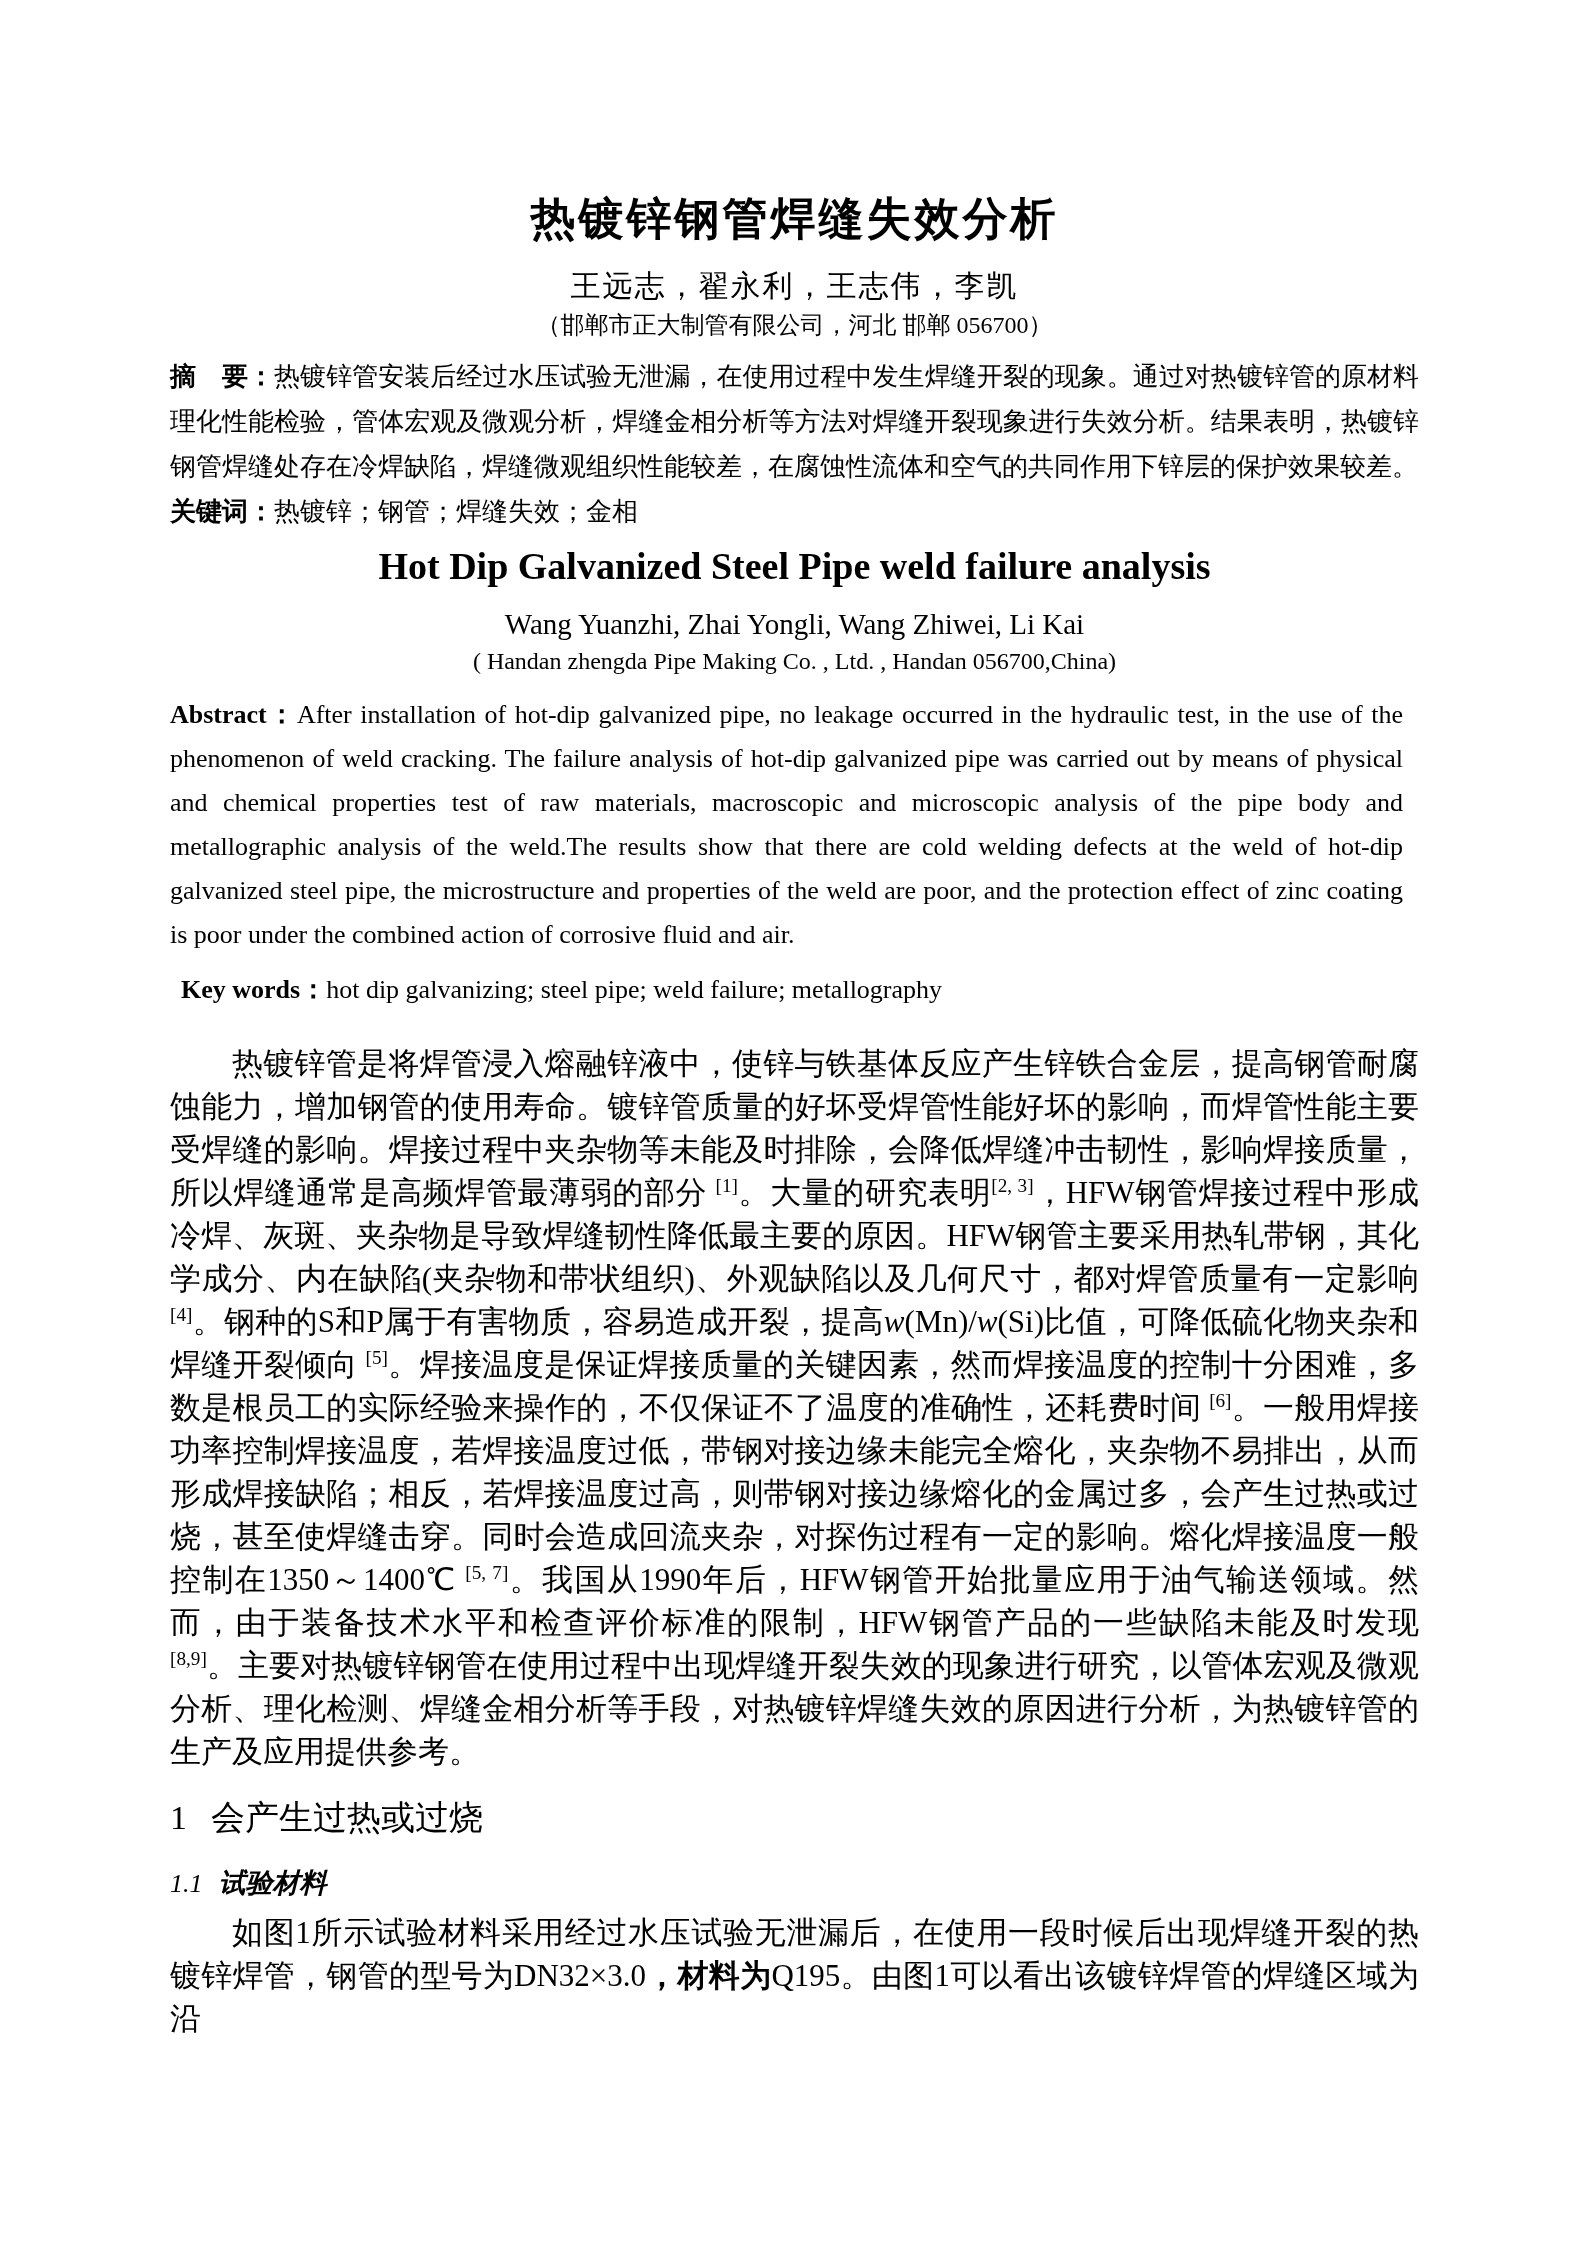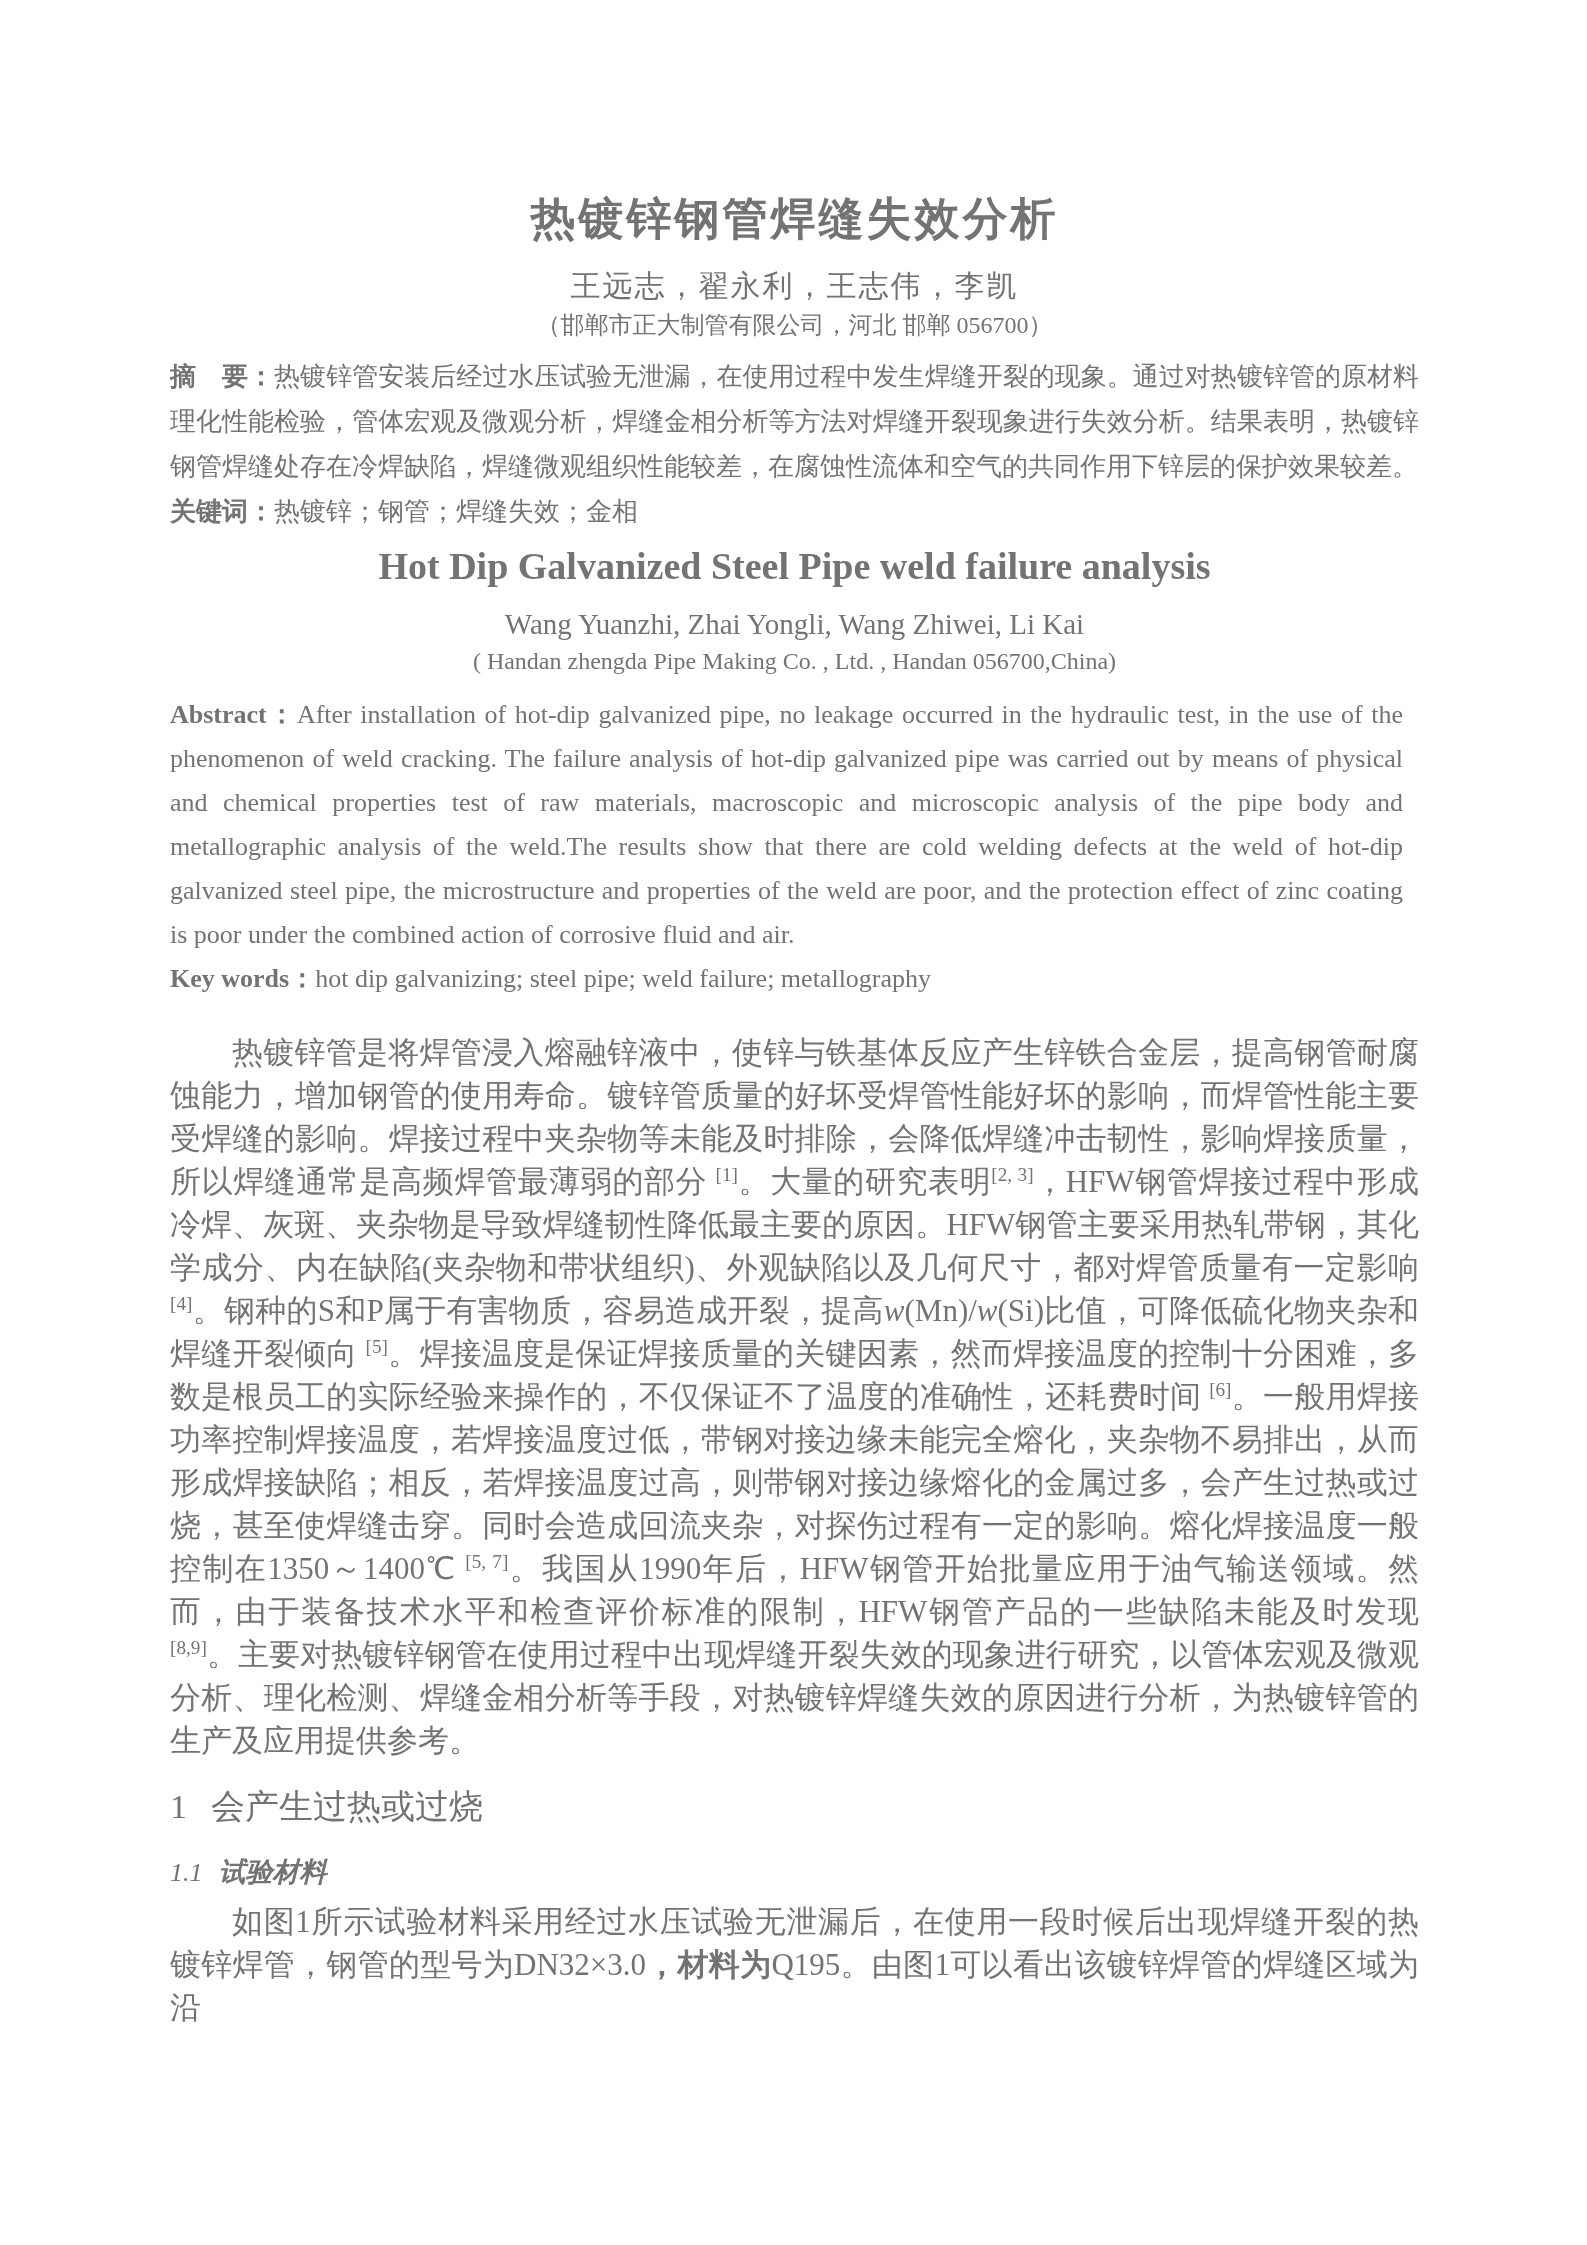--- a/index.html
+++ b/index.html
@@ -6,21 +6,21 @@
     margin: 0;
     padding: 0;
     background: #ffffff;
   }
   .page {
     position: relative;
     width: 1587px;
     height: 2245px;
     box-sizing: border-box;
     background: #ffffff;
-    color: #737373;
+    color: #000000;
     padding: 193px 168px 0 170px;
     overflow: hidden;
     font-family: "Liberation Serif", serif;
   }
   
   .cn-title {
     margin: 0;
     font-family: "Liberation Sans", sans-serif;
     font-weight: 700;
     font-size: 45px;
@@ -77,21 +77,21 @@
     line-height: 1.3;
     text-align: center;
   }
   .en-abstract {
     margin: 16px 16px 0 0;
     font-size: 26px;
     line-height: 44px;
     text-align: justify;
   }
   .en-keywords {
-    margin: 0;
+    margin: 11px;
     font-size: 26px;
     line-height: 44px;
     text-align: left;
   }
   .label-en {
     font-weight: 700;
   }
   
   .body-para {
     margin: 0;

